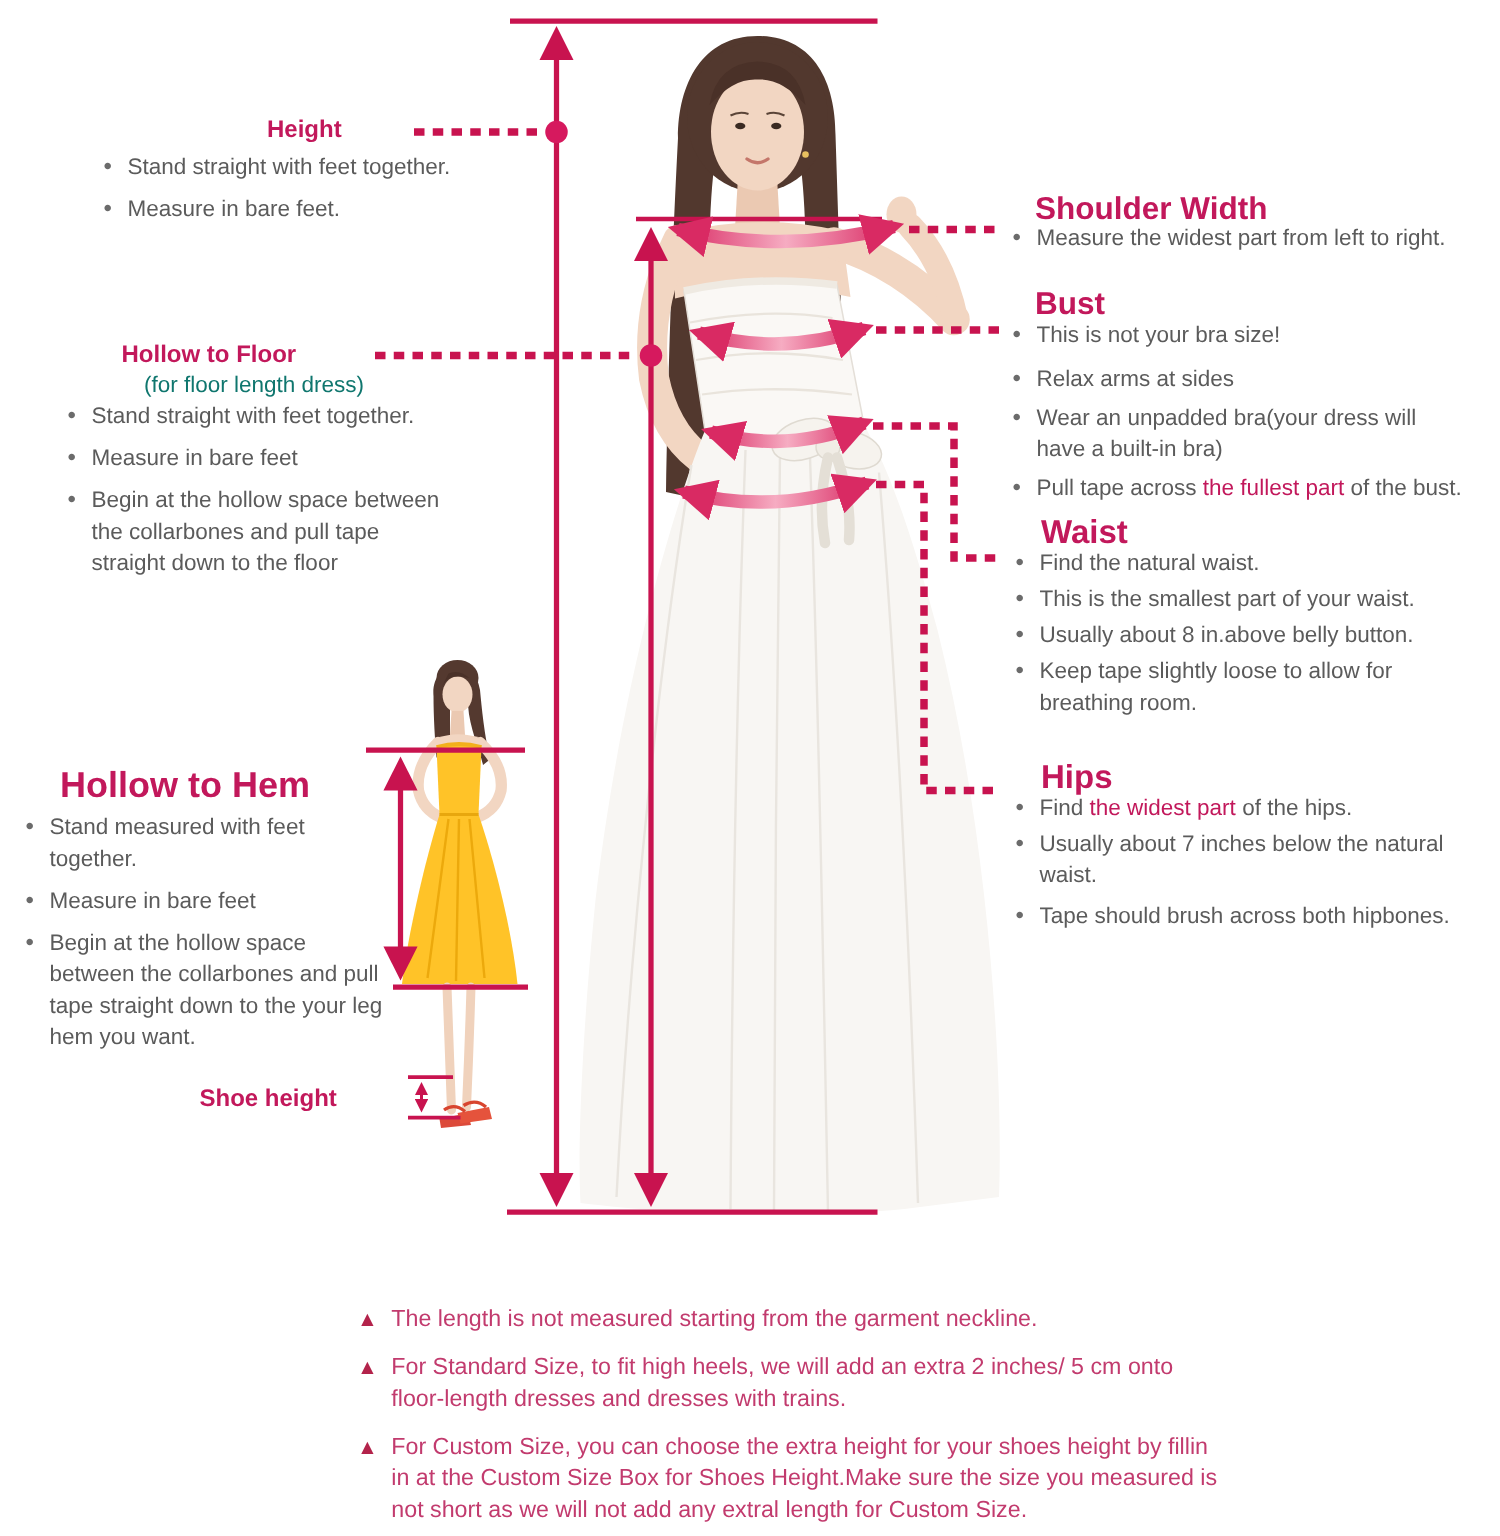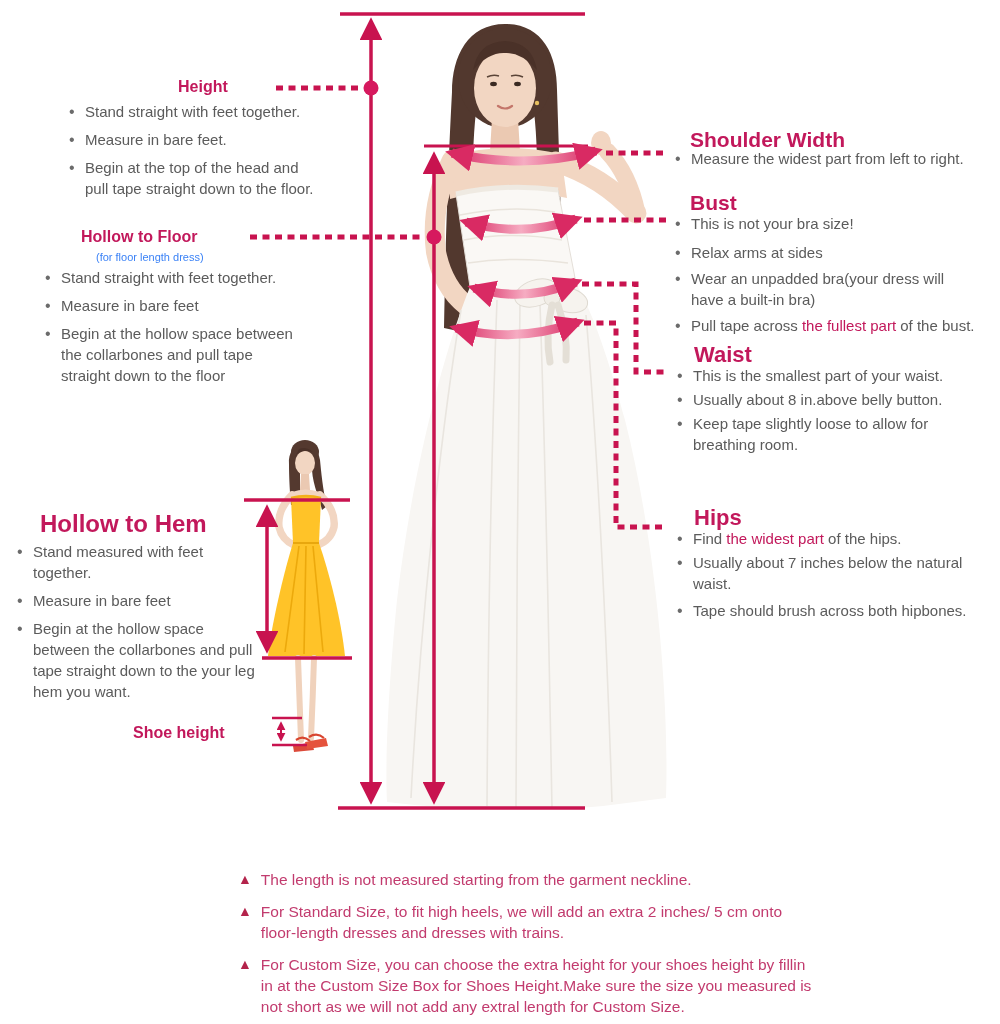--- a/index.html
+++ b/index.html
@@ -5,21 +5,21 @@
   html,body{margin:0;padding:0;background:#ffffff;}
   #canvas{
     position:relative;width:1000px;height:1024px;background:#ffffff;overflow:hidden;
     font-family:"Liberation Sans", sans-serif;
   }
   .abs{position:absolute;}
   .title{
     color:#C2185B;font-weight:bold;font-size:16px;line-height:26px;letter-spacing:0;
     white-space:nowrap;
   }
-  .subtitle{color:#3b82f6;font-size:11px;line-height:18px;white-space:nowrap;}
+  .subtitle{color:#0f766e;font-size:15px;line-height:18px;white-space:nowrap;}
   ul.blist{list-style:none;margin:0;padding:0;color:#5B5B5B;font-size:15px;line-height:21px;}
   ul.blist li{position:relative;padding-left:17px;margin-bottom:7px;white-space:pre-line;}
   ul.blist.tight li{margin-bottom:3px;}
   ul.blist li::before{
     content:"\2022";position:absolute;left:1px;top:0;color:#6b6b6b;font-size:16px;
   }
   .hl{color:#C2185B;}
   #notes{width:625px;color:#C23B6E;font-size:15.5px;line-height:21px;}
   .note{display:flex;margin-bottom:11px;}
   .note .tri{color:#B3234B;font-size:14px;margin-right:9px;line-height:21px;flex:0 0 auto;}
@@ -148,22 +148,20 @@
       <line x1="272" y1="718" x2="302" y2="718" stroke-width="2.5"></line>
       <line x1="272" y1="745" x2="307" y2="745" stroke-width="2.5"></line>
       <path d="M281,724 L281,739" stroke-width="2" marker-start="url(#ahS)" marker-end="url(#ahS)"></path>
     </g>
   </svg>
 
   <div class="abs title" style="left:178px;top:74px;">Height</div>
   <ul class="abs blist" style="left:68px;top:101px;width:300px;">
     <li>Stand straight with feet together.</li>
     <li>Measure in bare feet.</li>
-    <li>Begin at the top of the head and
-pull tape straight down to the floor.</li>
   </ul>
 
   <div class="abs title" style="left:81px;top:224px;font-size:16px;">Hollow to Floor</div>
   <div class="abs subtitle" style="left:96px;top:248px;">(for floor length dress)</div>
   <ul class="abs blist" style="left:44px;top:267px;width:310px;">
     <li>Stand straight with feet together.</li>
     <li>Measure in bare feet</li>
     <li>Begin at the hollow space between
 the collarbones and pull tape
 straight down to the floor</li>
@@ -191,20 +189,21 @@
   <ul class="abs blist tight" style="left:674px;top:213px;width:324px;">
     <li style="margin-bottom:8px;">This is not your bra size!</li>
     <li style="margin-bottom:5px;">Relax arms at sides</li>
     <li style="margin-bottom:5px;">Wear an unpadded bra(your dress will
 have a built-in bra)</li>
     <li><span>Pull tape across </span><span class="hl">the fullest part</span><span> of the bust.</span></li>
   </ul>
 
   <div class="abs title" style="left:694px;top:342px;font-size:22px;">Waist</div>
   <ul class="abs blist tight" style="left:676px;top:365px;width:322px;">
+    <li>Find the natural waist.</li>
     <li>This is the smallest part of your waist.</li>
     <li>Usually about 8 in.above belly button.</li>
     <li>Keep tape slightly loose to allow for
 breathing room.</li>
   </ul>
 
   <div class="abs title" style="left:694px;top:505px;font-size:22px;">Hips</div>
   <ul class="abs blist tight" style="left:676px;top:528px;width:322px;">
     <li><span>Find </span><span class="hl">the widest part</span><span> of the hips.</span></li>
     <li style="margin-bottom:6px;">Usually about 7 inches below the natural

